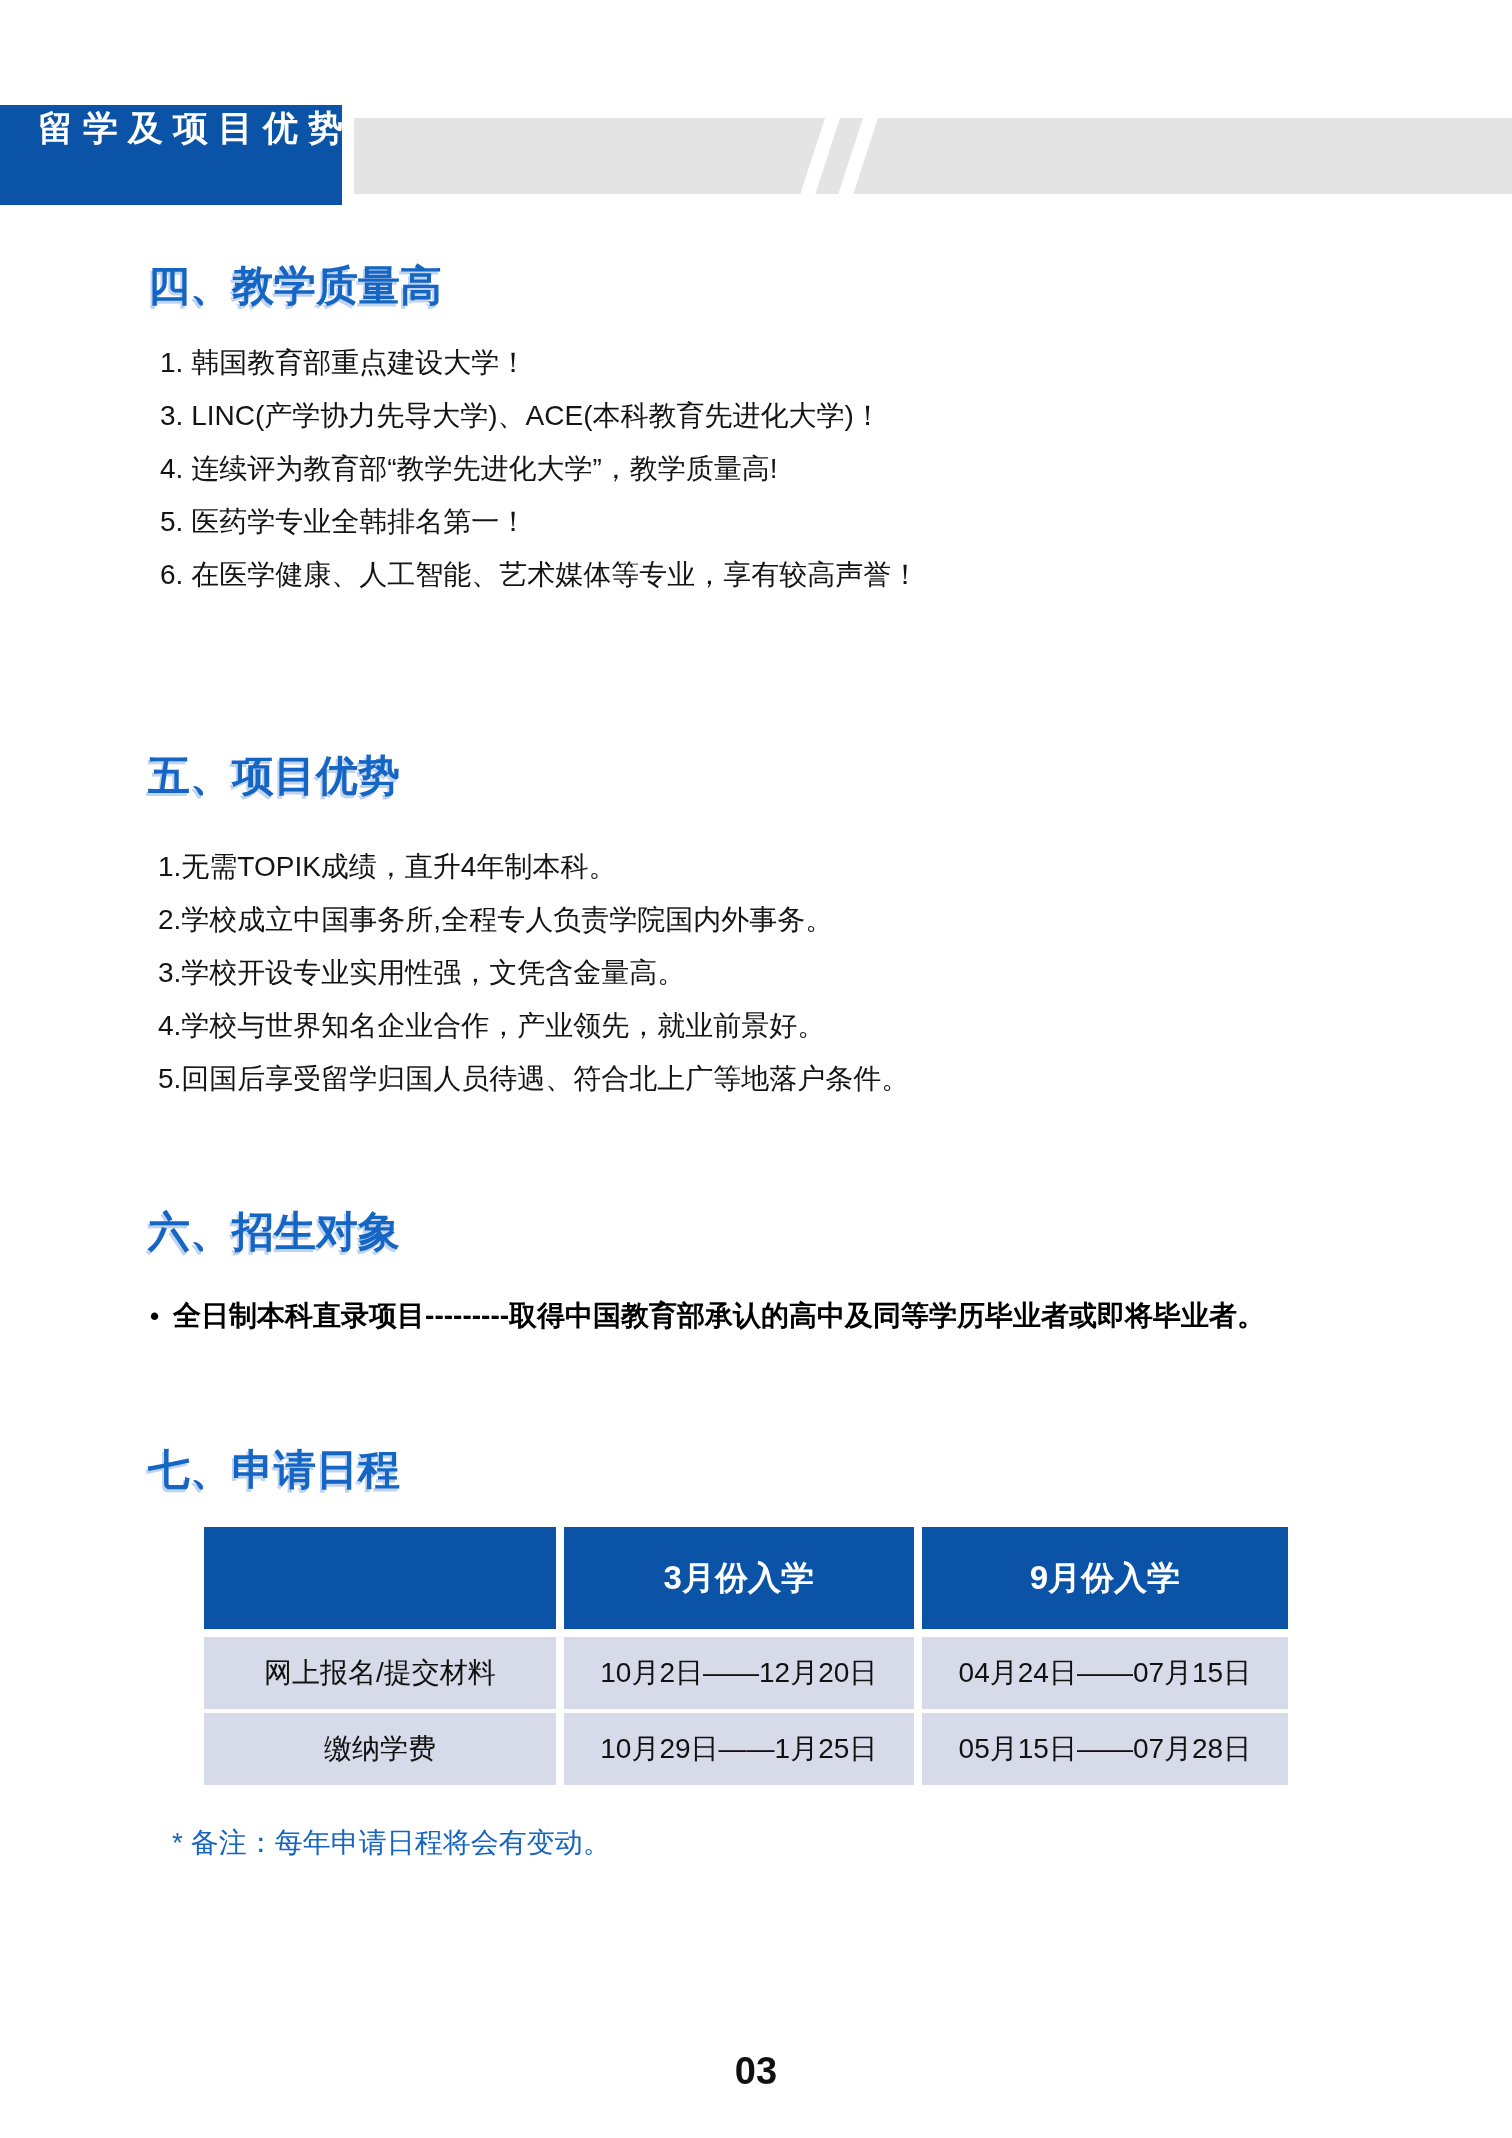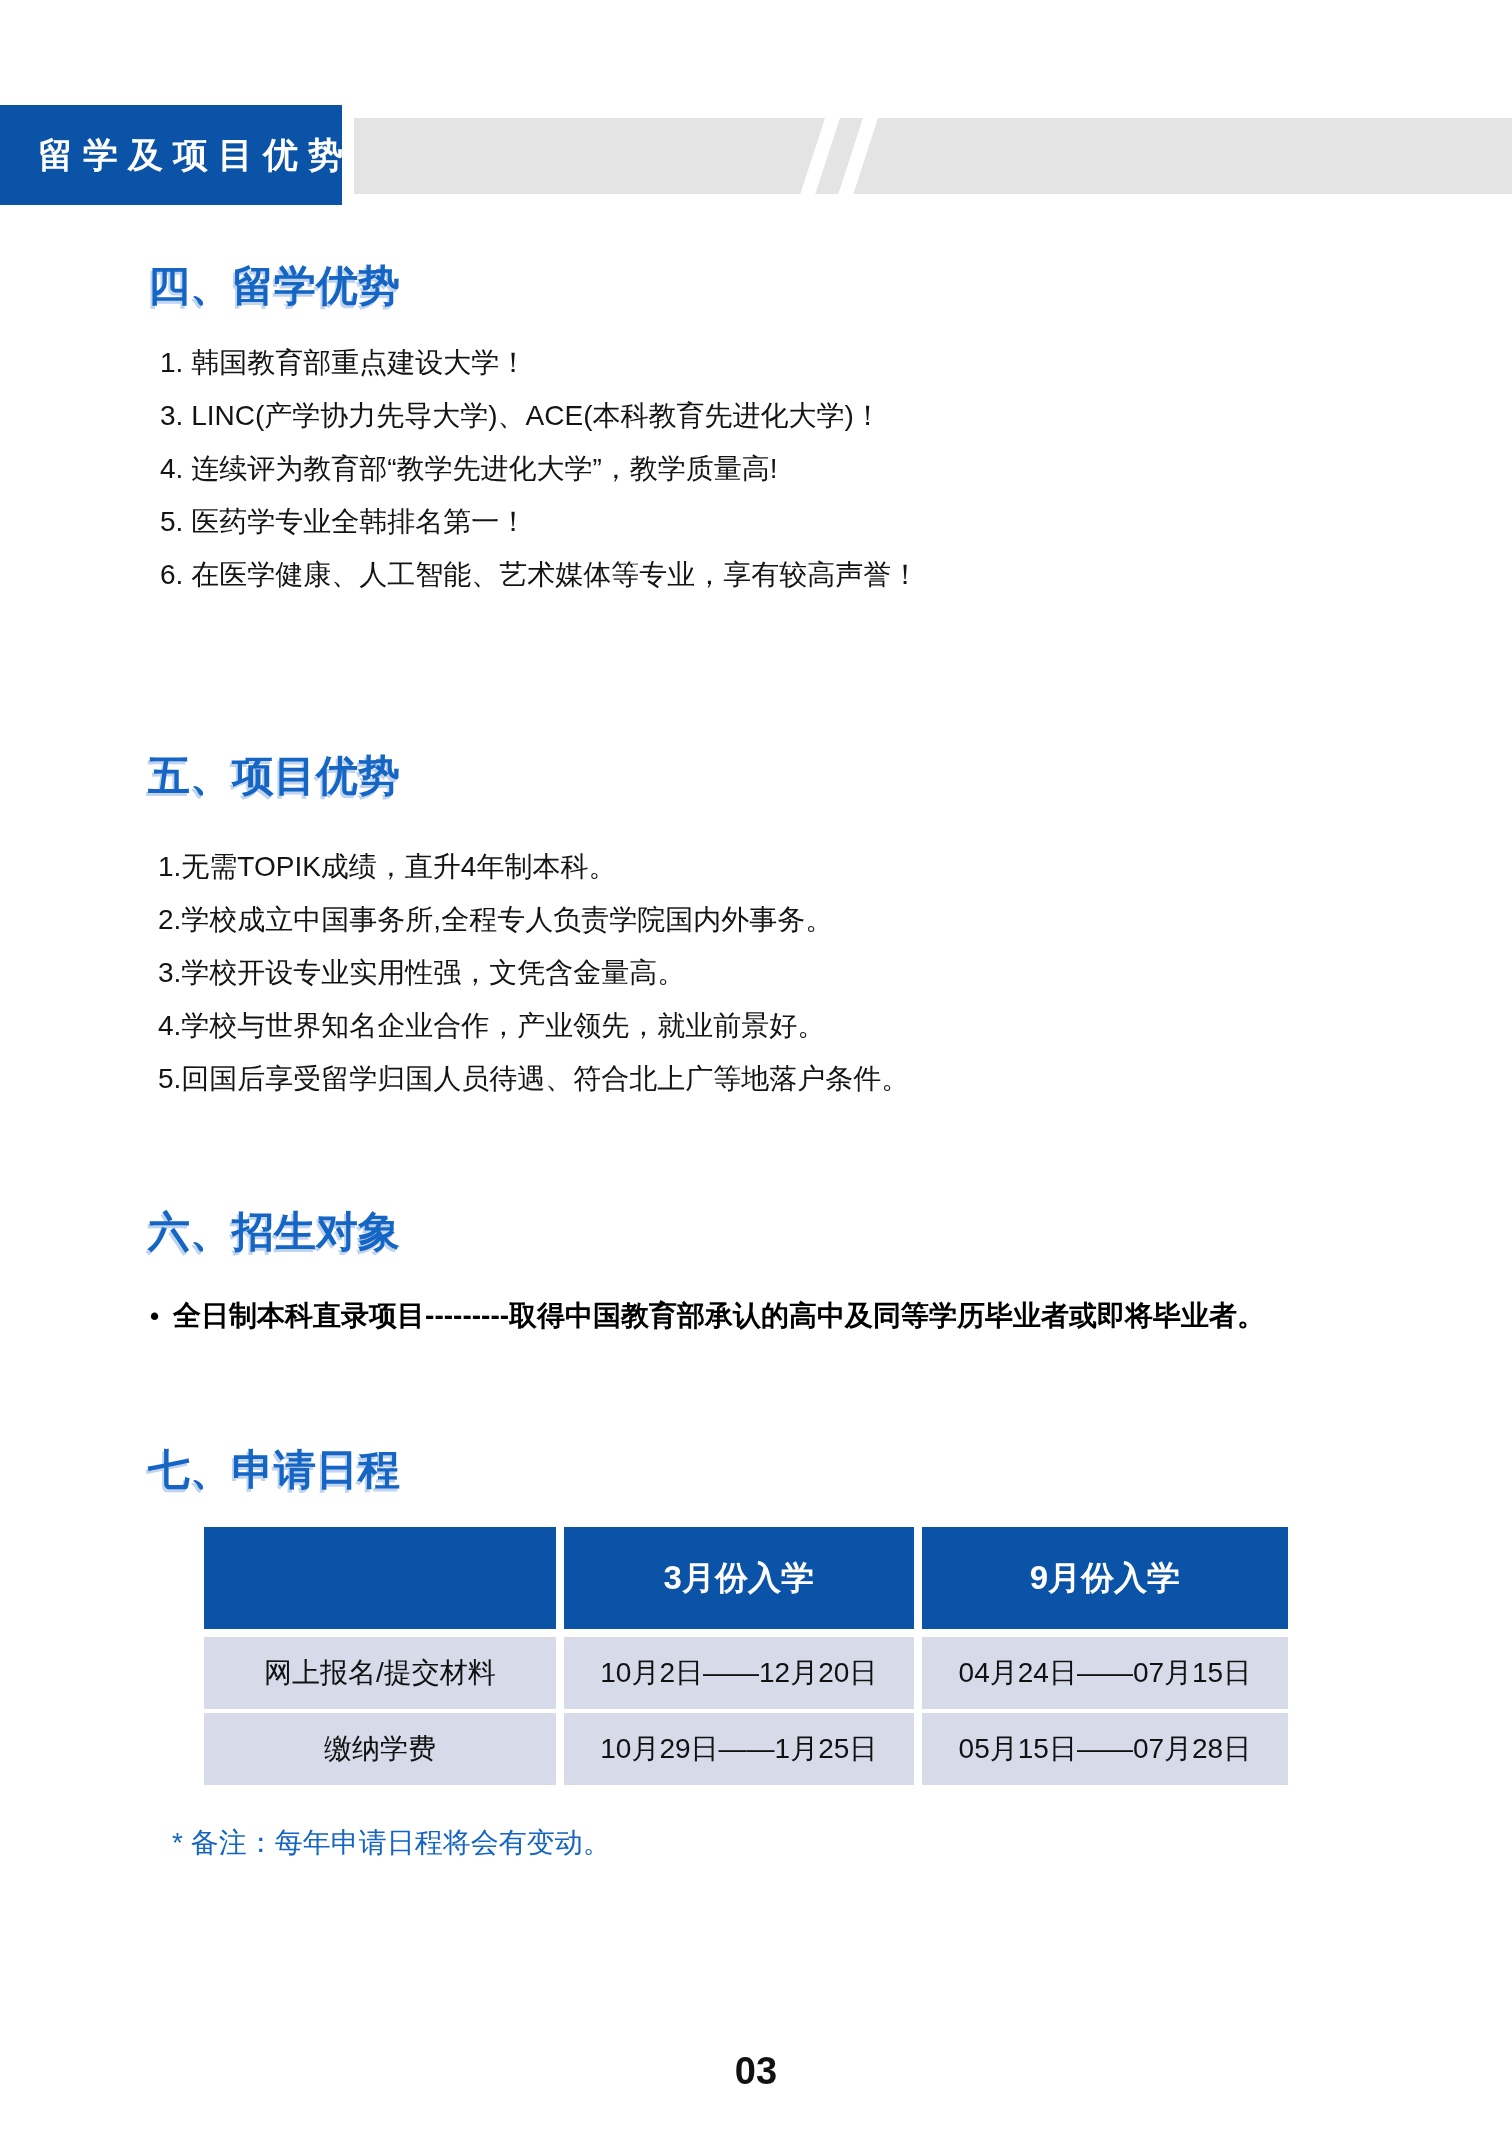--- a/index.html
+++ b/index.html
@@ -13,21 +13,20 @@
     color: #141414;
   }
 
   
   .banner {
     position: absolute;
     left: 0; top: 105px;
     width: 342px; height: 100px;
     background: #0B53A7;
     display: flex;
-    align-items: center;
   }
   .banner-title {
     color: #ffffff;
     font-size: 35px;
     font-weight: 700;
     letter-spacing: 10px;
     padding-left: 38px;
     white-space: nowrap;
   }
   .gray-band {
@@ -153,21 +152,21 @@
 <div class="page">
 
   <div class="banner">
     <span class="banner-title">留学及项目优势</span>
   </div>
   <div class="gray-band">
     <div class="slash s1"></div>
     <div class="slash s2"></div>
   </div>
 
-  <div class="sec-heading h-four">四、留学优势</div>
+  <div class="sec-heading h-four">四、教学质量高</div>
   <div class="list list-four">
     <div class="list-item">1. 韩国教育部重点建设大学！</div>
     <div class="list-item">3. LINC(产学协力先导大学)、ACE(本科教育先进化大学)！</div>
     <div class="list-item">4. 连续评为教育部“教学先进化大学”，教学质量高!</div>
     <div class="list-item">5. 医药学专业全韩排名第一！</div>
     <div class="list-item">6. 在医学健康、人工智能、艺术媒体等专业，享有较高声誉！</div>
   </div>
 
   <div class="sec-heading h-five">五、项目优势</div>
   <div class="list list-five">

